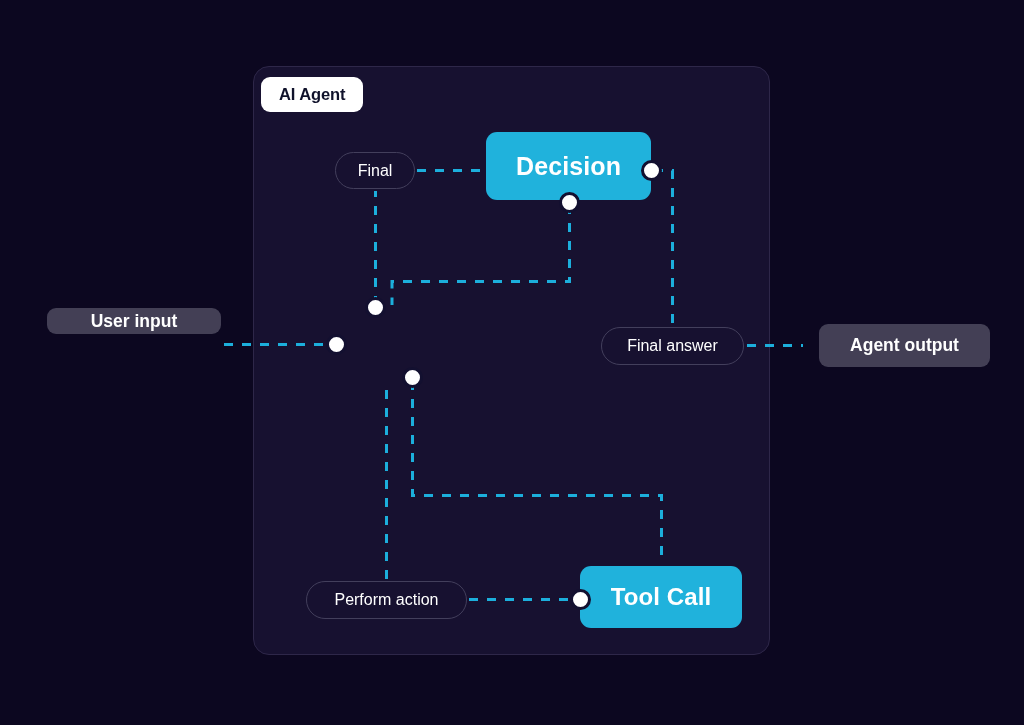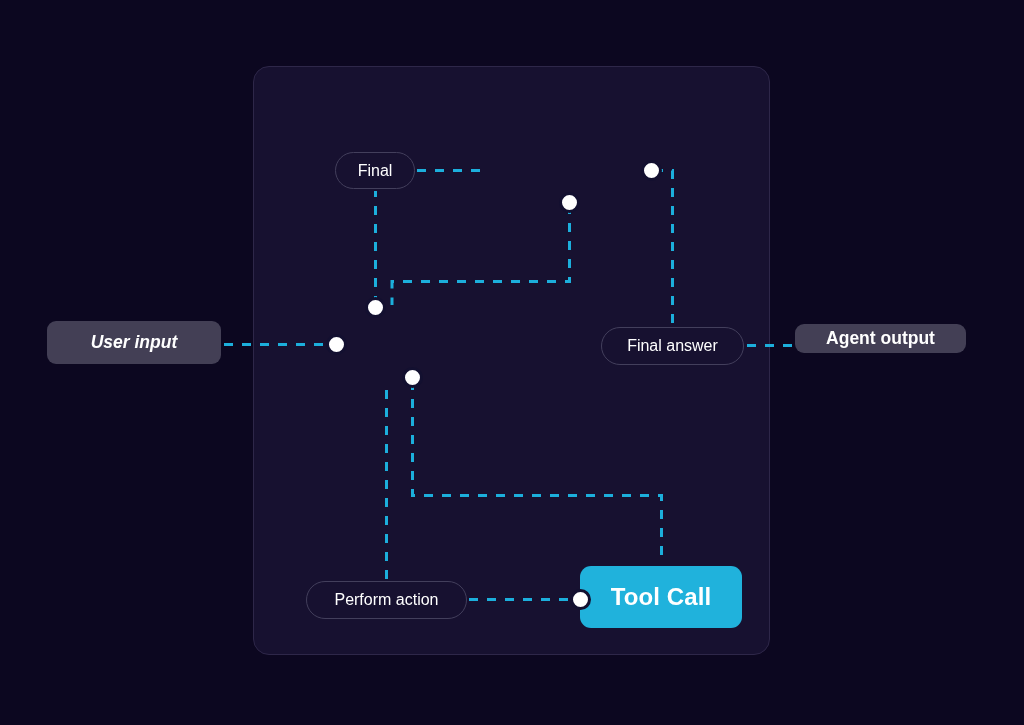--- a/index.html
+++ b/index.html
@@ -136,26 +136,26 @@
     color: #ffffff;
     font-weight: bold;
     font-size: 17.5px;
     display: flex;
     align-items: center;
     justify-content: center;
     box-sizing: border-box;
     white-space: nowrap;
   }
   .ext-user {
-    left: 47px; top: 321px;
-    width: 174px; height: 43px; font-style: italic;
+    left: 47px; top: 308px;
+    width: 174px; height: 26px;
   }
   .ext-out {
-    left: 795px; top: 324px;
-    width: 171px; height: 29px;
+    left: 819px; top: 324px;
+    width: 171px; height: 43px;
   }
 
   
   .handle {
     position: absolute;
     width: 21px;
     height: 21px;
     border-radius: 50%;
     background: #ffffff;
     border: 3px solid #131030;
@@ -183,31 +183,33 @@
 
     <line x1="747" y1="345.5" x2="803" y2="345.5"></line>
 
     <path d="M 412.5 381 L 412.5 495.5 L 661.5 495.5 L 661.5 564"></path>
 
     <line x1="469" y1="599.5" x2="576" y2="599.5"></line>
 
     <line x1="386.5" y1="579" x2="386.5" y2="381"></line>
   </svg>
 
+  <div class="agent-tag">AI Agent</div>
 
   <div class="ext ext-user">User input</div>
 
   <div class="ext ext-out">Agent output</div>
 
   <div class="pill pill-loop">Final</div>
 
   <div class="pill pill-perform">Perform action</div>
 
   <div class="pill pill-final">Final answer</div>
 
+  <div class="node node-decision">Decision</div>
 
 
   <div class="node node-toolcall">Tool Call</div>
 
   <div class="handle" style="left:641px; top:160px;"></div>
   <div class="handle" style="left:559px; top:192px;"></div>
   <div class="handle" style="left:365px; top:297px;"></div>
   <div class="handle" style="left:326px; top:334px;"></div>
   <div class="handle" style="left:402px; top:367px;"></div>
   <div class="handle" style="left:570px; top:589px;"></div>

